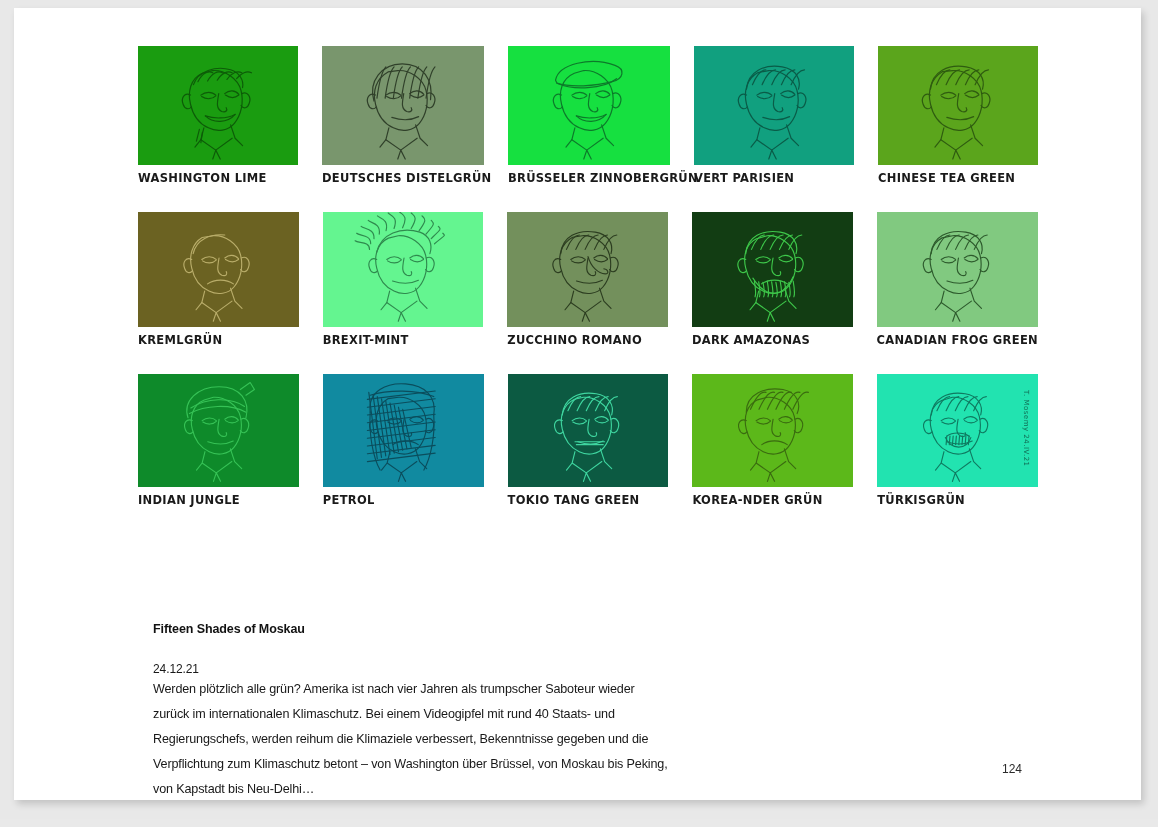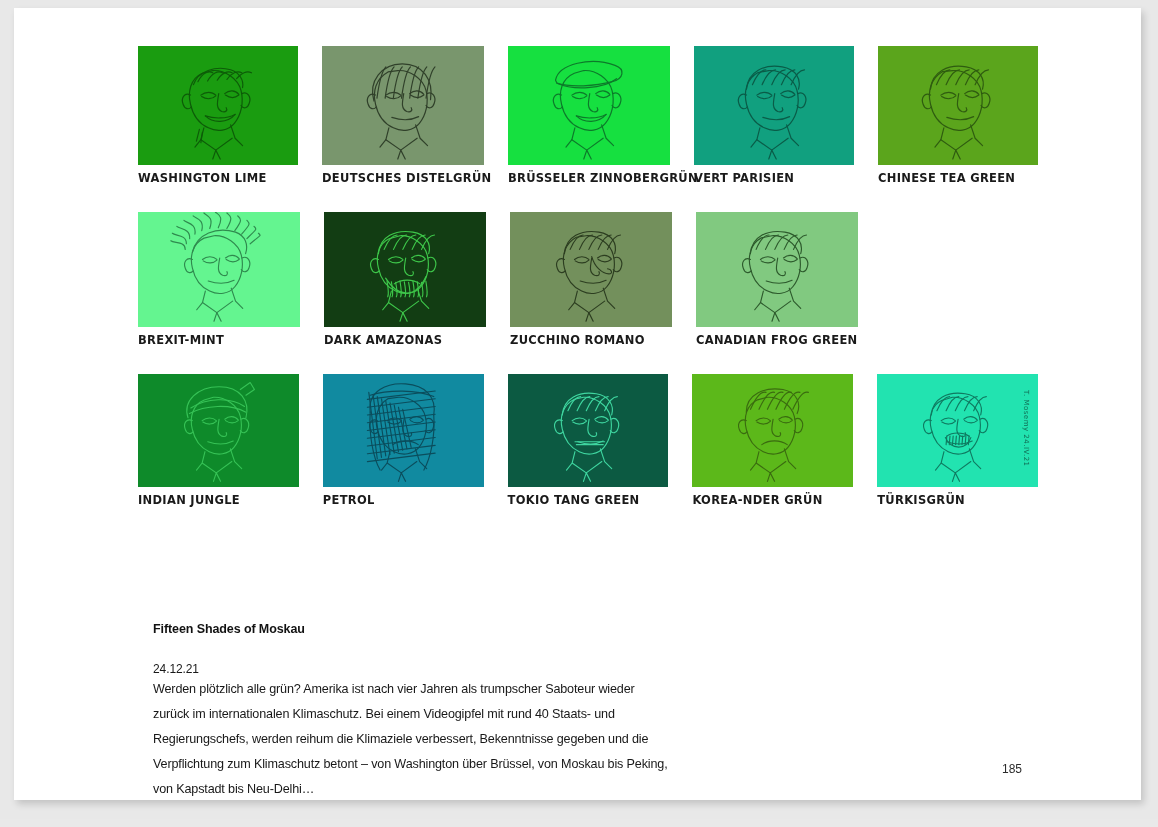--- a/index.html
+++ b/index.html
@@ -273,20 +273,41 @@
                 <path d="M 65 52 C 71 38, 77 32, 83 32" fill="none" stroke="#2f5c10" stroke-width="1.6" stroke-linecap="round" stroke-linejoin="round"></path>
                 <path d="M 78 52 C 84 38, 90 32, 96 32" fill="none" stroke="#2f5c10" stroke-width="1.6" stroke-linecap="round" stroke-linejoin="round"></path>
                 <path d="M 91 52 C 97 38, 103 32, 109 32" fill="none" stroke="#2f5c10" stroke-width="1.6" stroke-linecap="round" stroke-linejoin="round"></path>
                 <path d="M 104 52 C 110 38, 116 32, 122 32" fill="none" stroke="#2f5c10" stroke-width="1.6" stroke-linecap="round" stroke-linejoin="round"></path>
               </svg>
             </div>
             <div class="swatch-label">CHINESE TEA GREEN</div>
           </div>
         </div>
         <div class="grid-row">
+          <div class="swatch-cell">
+            <div class="swatch-chip row2" style="background: rgb(107, 98, 34);">
+              <svg viewBox="0 0 162 160" preserveAspectRatio="xMidYMid meet">
+                <path d="M 58.570685162208974 35.42782981158234 C 44 44, 40 62, 44 78 C 47 92, 55 104, 68 110 C 80 116, 95 114, 103 104 C 112 93, 116 76, 112 60 C 108 44, 90 32, 74 33 Z" fill="none" stroke="#b9ad6a" stroke-width="1.6" stroke-linecap="round" stroke-linejoin="round"></path>
+                <path d="M 44 66 C 36 62, 31 70, 34 78 C 36 85, 42 86, 45 82" fill="none" stroke="#b9ad6a" stroke-width="1.6" stroke-linecap="round" stroke-linejoin="round"></path>
+                <path d="M 113 64 C 121 60, 126 69, 123 77 C 121 84, 115 85, 112 80" fill="none" stroke="#b9ad6a" stroke-width="1.6" stroke-linecap="round" stroke-linejoin="round"></path>
+                <path d="M 62 110 L 58 126 L 50 136" fill="none" stroke="#b9ad6a" stroke-width="1.6" stroke-linecap="round" stroke-linejoin="round"></path>
+                <path d="M 98 106 L 104 124 L 114 134" fill="none" stroke="#b9ad6a" stroke-width="1.6" stroke-linecap="round" stroke-linejoin="round"></path>
+                <path d="M 58 126 L 78 140 L 100 124" fill="none" stroke="#b9ad6a" stroke-width="1.6" stroke-linecap="round" stroke-linejoin="round"></path>
+                <path d="M 78 140 L 74 152 M 78 140 L 84 152" fill="none" stroke="#b9ad6a" stroke-width="1.6" stroke-linecap="round" stroke-linejoin="round"></path>
+                <path d="M 58 66 C 64 61, 73 61, 78 66" fill="none" stroke="#b9ad6a" stroke-width="1.6" stroke-linecap="round" stroke-linejoin="round"></path>
+                <path d="M 90 64 C 96 59, 104 59, 109 65" fill="none" stroke="#b9ad6a" stroke-width="1.6" stroke-linecap="round" stroke-linejoin="round"></path>
+                <path d="M 59 68 C 65 72, 73 72, 78 67" fill="none" stroke="#b9ad6a" stroke-width="1.6" stroke-linecap="round" stroke-linejoin="round"></path>
+                <path d="M 91 66 C 97 70, 104 70, 109 66" fill="none" stroke="#b9ad6a" stroke-width="1.6" stroke-linecap="round" stroke-linejoin="round"></path>
+                <path d="M 82 64 C 80 76, 78 84, 86 88 C 92 90, 94 86, 92 83" fill="none" stroke="#b9ad6a" stroke-width="1.6" stroke-linecap="round" stroke-linejoin="round"></path>
+                <path d="M 66 100 C 76 93, 92 93, 102 100" fill="none" stroke="#b9ad6a" stroke-width="1.6" stroke-linecap="round" stroke-linejoin="round"></path>
+                <path d="M 46 58 C 50 38, 70 30, 90 32" fill="none" stroke="#b9ad6a" stroke-width="1.6" stroke-linecap="round" stroke-linejoin="round"></path>
+              </svg>
+            </div>
+            <div class="swatch-label">KREMLGRÜN</div>
+          </div>
           <div class="swatch-cell">
             <div class="swatch-chip row2" style="background: rgb(100, 245, 144);">
               <svg viewBox="0 0 162 160" preserveAspectRatio="xMidYMid meet">
                 <path d="M 60.239228376187384 36.32107722410001 C 44 44, 40 62, 44 78 C 47 92, 55 104, 68 110 C 80 116, 95 114, 103 104 C 112 93, 116 76, 112 60 C 108 44, 90 32, 74 33 Z" fill="none" stroke="#2f8a4e" stroke-width="1.6" stroke-linecap="round" stroke-linejoin="round"></path>
                 <path d="M 44 66 C 36 62, 31 70, 34 78 C 36 85, 42 86, 45 82" fill="none" stroke="#2f8a4e" stroke-width="1.6" stroke-linecap="round" stroke-linejoin="round"></path>
                 <path d="M 113 64 C 121 60, 126 69, 123 77 C 121 84, 115 85, 112 80" fill="none" stroke="#2f8a4e" stroke-width="1.6" stroke-linecap="round" stroke-linejoin="round"></path>
                 <path d="M 62 110 L 58 126 L 50 136" fill="none" stroke="#2f8a4e" stroke-width="1.6" stroke-linecap="round" stroke-linejoin="round"></path>
                 <path d="M 98 106 L 104 124 L 114 134" fill="none" stroke="#2f8a4e" stroke-width="1.6" stroke-linecap="round" stroke-linejoin="round"></path>
                 <path d="M 58 126 L 78 140 L 100 124" fill="none" stroke="#2f8a4e" stroke-width="1.6" stroke-linecap="round" stroke-linejoin="round"></path>
                 <path d="M 78 140 L 74 152 M 78 140 L 84 152" fill="none" stroke="#2f8a4e" stroke-width="1.6" stroke-linecap="round" stroke-linejoin="round"></path>
@@ -305,20 +326,47 @@
                 <path d="M 80.0 22.0 C 88.0 5.0, 80.0 4.0, 76.0 0.0" fill="none" stroke="#2f8a4e" stroke-width="1.6" stroke-linecap="round" stroke-linejoin="round"></path>
                 <path d="M 91.9 23.0 C 102.0 6.2, 96.0 5.4, 92.0 1.4" fill="none" stroke="#2f8a4e" stroke-width="1.6" stroke-linecap="round" stroke-linejoin="round"></path>
                 <path d="M 103.0 26.0 C 115.0 9.7, 111.0 9.4, 107.0 5.4" fill="none" stroke="#2f8a4e" stroke-width="1.6" stroke-linecap="round" stroke-linejoin="round"></path>
                 <path d="M 112.5 30.8 C 126.2 15.3, 123.8 15.7, 119.8 11.7" fill="none" stroke="#2f8a4e" stroke-width="1.6" stroke-linecap="round" stroke-linejoin="round"></path>
                 <path d="M 119.8 37.0 C 134.8 22.5, 133.7 24.0, 129.7 20.0" fill="none" stroke="#2f8a4e" stroke-width="1.6" stroke-linecap="round" stroke-linejoin="round"></path>
                 <path d="M 124.4 44.2 C 140.2 30.9, 139.9 33.6, 135.9 29.6" fill="none" stroke="#2f8a4e" stroke-width="1.6" stroke-linecap="round" stroke-linejoin="round"></path>
                 <path d="M 44 56 C 50 30, 78 20, 104 28 C 118 33, 122 46, 118 58" fill="none" stroke="#2f8a4e" stroke-width="1.6" stroke-linecap="round" stroke-linejoin="round"></path>
               </svg>
             </div>
             <div class="swatch-label">BREXIT-MINT</div>
+          </div>
+          <div class="swatch-cell">
+            <div class="swatch-chip row2" style="background: rgb(115, 144, 92);">
+              <svg viewBox="0 0 162 160" preserveAspectRatio="xMidYMid meet">
+                <path d="M 60.576314804144204 35.10757204913534 C 44 44, 40 62, 44 78 C 47 92, 55 104, 68 110 C 80 116, 95 114, 103 104 C 112 93, 116 76, 112 60 C 108 44, 90 32, 74 33 Z" fill="none" stroke="#2c3d20" stroke-width="1.6" stroke-linecap="round" stroke-linejoin="round"></path>
+                <path d="M 44 66 C 36 62, 31 70, 34 78 C 36 85, 42 86, 45 82" fill="none" stroke="#2c3d20" stroke-width="1.6" stroke-linecap="round" stroke-linejoin="round"></path>
+                <path d="M 113 64 C 121 60, 126 69, 123 77 C 121 84, 115 85, 112 80" fill="none" stroke="#2c3d20" stroke-width="1.6" stroke-linecap="round" stroke-linejoin="round"></path>
+                <path d="M 62 110 L 58 126 L 50 136" fill="none" stroke="#2c3d20" stroke-width="1.6" stroke-linecap="round" stroke-linejoin="round"></path>
+                <path d="M 98 106 L 104 124 L 114 134" fill="none" stroke="#2c3d20" stroke-width="1.6" stroke-linecap="round" stroke-linejoin="round"></path>
+                <path d="M 58 126 L 78 140 L 100 124" fill="none" stroke="#2c3d20" stroke-width="1.6" stroke-linecap="round" stroke-linejoin="round"></path>
+                <path d="M 78 140 L 74 152 M 78 140 L 84 152" fill="none" stroke="#2c3d20" stroke-width="1.6" stroke-linecap="round" stroke-linejoin="round"></path>
+                <path d="M 58 66 C 64 61, 73 61, 78 66" fill="none" stroke="#2c3d20" stroke-width="1.6" stroke-linecap="round" stroke-linejoin="round"></path>
+                <path d="M 90 64 C 96 59, 104 59, 109 65" fill="none" stroke="#2c3d20" stroke-width="1.6" stroke-linecap="round" stroke-linejoin="round"></path>
+                <path d="M 59 68 C 65 72, 73 72, 78 67" fill="none" stroke="#2c3d20" stroke-width="1.6" stroke-linecap="round" stroke-linejoin="round"></path>
+                <path d="M 91 66 C 97 70, 104 70, 109 66" fill="none" stroke="#2c3d20" stroke-width="1.6" stroke-linecap="round" stroke-linejoin="round"></path>
+                <path d="M 82 64 C 80 76, 78 84, 86 88 C 92 90, 94 86, 92 83" fill="none" stroke="#2c3d20" stroke-width="1.6" stroke-linecap="round" stroke-linejoin="round"></path>
+                <path d="M 66 96 C 78 100, 92 100, 102 95" fill="none" stroke="#2c3d20" stroke-width="1.6" stroke-linecap="round" stroke-linejoin="round"></path>
+                <path d="M 44 58 C 46 34, 68 24, 92 28 C 110 31, 118 44, 114 58" fill="none" stroke="#2c3d20" stroke-width="1.6" stroke-linecap="round" stroke-linejoin="round"></path>
+                <path d="M 52 52 C 58 38, 64 32, 70 32" fill="none" stroke="#2c3d20" stroke-width="1.6" stroke-linecap="round" stroke-linejoin="round"></path>
+                <path d="M 65 52 C 71 38, 77 32, 83 32" fill="none" stroke="#2c3d20" stroke-width="1.6" stroke-linecap="round" stroke-linejoin="round"></path>
+                <path d="M 78 52 C 84 38, 90 32, 96 32" fill="none" stroke="#2c3d20" stroke-width="1.6" stroke-linecap="round" stroke-linejoin="round"></path>
+                <path d="M 91 52 C 97 38, 103 32, 109 32" fill="none" stroke="#2c3d20" stroke-width="1.6" stroke-linecap="round" stroke-linejoin="round"></path>
+                <path d="M 104 52 C 110 38, 116 32, 122 32" fill="none" stroke="#2c3d20" stroke-width="1.6" stroke-linecap="round" stroke-linejoin="round"></path>
+                <path d="M 82 62 C 86 76, 96 86, 106 86 C 112 86, 110 80, 104 79" fill="none" stroke="#2c3d20" stroke-width="1.6" stroke-linecap="round" stroke-linejoin="round"></path>
+              </svg>
+            </div>
+            <div class="swatch-label">ZUCCHINO ROMANO</div>
           </div>
           <div class="swatch-cell">
             <div class="swatch-chip row2" style="background: rgb(18, 61, 19);">
               <svg viewBox="0 0 162 160" preserveAspectRatio="xMidYMid meet">
                 <path d="M 58.907771590165794 37.214324636617675 C 44 44, 40 62, 44 78 C 47 92, 55 104, 68 110 C 80 116, 95 114, 103 104 C 112 93, 116 76, 112 60 C 108 44, 90 32, 74 33 Z" fill="none" stroke="#3ec74a" stroke-width="1.6" stroke-linecap="round" stroke-linejoin="round"></path>
                 <path d="M 44 66 C 36 62, 31 70, 34 78 C 36 85, 42 86, 45 82" fill="none" stroke="#3ec74a" stroke-width="1.6" stroke-linecap="round" stroke-linejoin="round"></path>
                 <path d="M 113 64 C 121 60, 126 69, 123 77 C 121 84, 115 85, 112 80" fill="none" stroke="#3ec74a" stroke-width="1.6" stroke-linecap="round" stroke-linejoin="round"></path>
                 <path d="M 62 110 L 58 126 L 50 136" fill="none" stroke="#3ec74a" stroke-width="1.6" stroke-linecap="round" stroke-linejoin="round"></path>
                 <path d="M 98 106 L 104 124 L 114 134" fill="none" stroke="#3ec74a" stroke-width="1.6" stroke-linecap="round" stroke-linejoin="round"></path>
                 <path d="M 58 126 L 78 140 L 100 124" fill="none" stroke="#3ec74a" stroke-width="1.6" stroke-linecap="round" stroke-linejoin="round"></path>
@@ -342,47 +390,20 @@
                 <path d="M 80 97 C 82 108, 83 114, 81 118" fill="none" stroke="#3ec74a" stroke-width="1.6" stroke-linecap="round" stroke-linejoin="round"></path>
                 <path d="M 86 98 C 88 108, 89 114, 87 118" fill="none" stroke="#3ec74a" stroke-width="1.6" stroke-linecap="round" stroke-linejoin="round"></path>
                 <path d="M 92 96 C 94 108, 95 114, 93 118" fill="none" stroke="#3ec74a" stroke-width="1.6" stroke-linecap="round" stroke-linejoin="round"></path>
                 <path d="M 98 97 C 100 108, 101 114, 99 118" fill="none" stroke="#3ec74a" stroke-width="1.6" stroke-linecap="round" stroke-linejoin="round"></path>
                 <path d="M 104 98 C 106 108, 107 114, 105 118" fill="none" stroke="#3ec74a" stroke-width="1.6" stroke-linecap="round" stroke-linejoin="round"></path>
                 <path d="M 110 96 C 112 108, 113 114, 111 118" fill="none" stroke="#3ec74a" stroke-width="1.6" stroke-linecap="round" stroke-linejoin="round"></path>
                 <path d="M 54 92 C 72 120, 96 120, 110 90" fill="none" stroke="#3ec74a" stroke-width="1.6" stroke-linecap="round" stroke-linejoin="round"></path>
               </svg>
             </div>
             <div class="swatch-label">DARK AMAZONAS</div>
-          </div>
-          <div class="swatch-cell">
-            <div class="swatch-chip row2" style="background: rgb(115, 144, 92);">
-              <svg viewBox="0 0 162 160" preserveAspectRatio="xMidYMid meet">
-                <path d="M 60.576314804144204 35.10757204913534 C 44 44, 40 62, 44 78 C 47 92, 55 104, 68 110 C 80 116, 95 114, 103 104 C 112 93, 116 76, 112 60 C 108 44, 90 32, 74 33 Z" fill="none" stroke="#2c3d20" stroke-width="1.6" stroke-linecap="round" stroke-linejoin="round"></path>
-                <path d="M 44 66 C 36 62, 31 70, 34 78 C 36 85, 42 86, 45 82" fill="none" stroke="#2c3d20" stroke-width="1.6" stroke-linecap="round" stroke-linejoin="round"></path>
-                <path d="M 113 64 C 121 60, 126 69, 123 77 C 121 84, 115 85, 112 80" fill="none" stroke="#2c3d20" stroke-width="1.6" stroke-linecap="round" stroke-linejoin="round"></path>
-                <path d="M 62 110 L 58 126 L 50 136" fill="none" stroke="#2c3d20" stroke-width="1.6" stroke-linecap="round" stroke-linejoin="round"></path>
-                <path d="M 98 106 L 104 124 L 114 134" fill="none" stroke="#2c3d20" stroke-width="1.6" stroke-linecap="round" stroke-linejoin="round"></path>
-                <path d="M 58 126 L 78 140 L 100 124" fill="none" stroke="#2c3d20" stroke-width="1.6" stroke-linecap="round" stroke-linejoin="round"></path>
-                <path d="M 78 140 L 74 152 M 78 140 L 84 152" fill="none" stroke="#2c3d20" stroke-width="1.6" stroke-linecap="round" stroke-linejoin="round"></path>
-                <path d="M 58 66 C 64 61, 73 61, 78 66" fill="none" stroke="#2c3d20" stroke-width="1.6" stroke-linecap="round" stroke-linejoin="round"></path>
-                <path d="M 90 64 C 96 59, 104 59, 109 65" fill="none" stroke="#2c3d20" stroke-width="1.6" stroke-linecap="round" stroke-linejoin="round"></path>
-                <path d="M 59 68 C 65 72, 73 72, 78 67" fill="none" stroke="#2c3d20" stroke-width="1.6" stroke-linecap="round" stroke-linejoin="round"></path>
-                <path d="M 91 66 C 97 70, 104 70, 109 66" fill="none" stroke="#2c3d20" stroke-width="1.6" stroke-linecap="round" stroke-linejoin="round"></path>
-                <path d="M 82 64 C 80 76, 78 84, 86 88 C 92 90, 94 86, 92 83" fill="none" stroke="#2c3d20" stroke-width="1.6" stroke-linecap="round" stroke-linejoin="round"></path>
-                <path d="M 66 96 C 78 100, 92 100, 102 95" fill="none" stroke="#2c3d20" stroke-width="1.6" stroke-linecap="round" stroke-linejoin="round"></path>
-                <path d="M 44 58 C 46 34, 68 24, 92 28 C 110 31, 118 44, 114 58" fill="none" stroke="#2c3d20" stroke-width="1.6" stroke-linecap="round" stroke-linejoin="round"></path>
-                <path d="M 52 52 C 58 38, 64 32, 70 32" fill="none" stroke="#2c3d20" stroke-width="1.6" stroke-linecap="round" stroke-linejoin="round"></path>
-                <path d="M 65 52 C 71 38, 77 32, 83 32" fill="none" stroke="#2c3d20" stroke-width="1.6" stroke-linecap="round" stroke-linejoin="round"></path>
-                <path d="M 78 52 C 84 38, 90 32, 96 32" fill="none" stroke="#2c3d20" stroke-width="1.6" stroke-linecap="round" stroke-linejoin="round"></path>
-                <path d="M 91 52 C 97 38, 103 32, 109 32" fill="none" stroke="#2c3d20" stroke-width="1.6" stroke-linecap="round" stroke-linejoin="round"></path>
-                <path d="M 104 52 C 110 38, 116 32, 122 32" fill="none" stroke="#2c3d20" stroke-width="1.6" stroke-linecap="round" stroke-linejoin="round"></path>
-                <path d="M 82 62 C 86 76, 96 86, 106 86 C 112 86, 110 80, 104 79" fill="none" stroke="#2c3d20" stroke-width="1.6" stroke-linecap="round" stroke-linejoin="round"></path>
-              </svg>
-            </div>
-            <div class="swatch-label">ZUCCHINO ROMANO</div>
           </div>
           <div class="swatch-cell">
             <div class="swatch-chip row2" style="background: rgb(129, 201, 128);">
               <svg viewBox="0 0 162 160" preserveAspectRatio="xMidYMid meet">
                 <path d="M 59.24485801812261 36.00081946165301 C 44 44, 40 62, 44 78 C 47 92, 55 104, 68 110 C 80 116, 95 114, 103 104 C 112 93, 116 76, 112 60 C 108 44, 90 32, 74 33 Z" fill="none" stroke="#2d5a2c" stroke-width="1.6" stroke-linecap="round" stroke-linejoin="round"></path>
                 <path d="M 44 66 C 36 62, 31 70, 34 78 C 36 85, 42 86, 45 82" fill="none" stroke="#2d5a2c" stroke-width="1.6" stroke-linecap="round" stroke-linejoin="round"></path>
                 <path d="M 113 64 C 121 60, 126 69, 123 77 C 121 84, 115 85, 112 80" fill="none" stroke="#2d5a2c" stroke-width="1.6" stroke-linecap="round" stroke-linejoin="round"></path>
                 <path d="M 62 110 L 58 126 L 50 136" fill="none" stroke="#2d5a2c" stroke-width="1.6" stroke-linecap="round" stroke-linejoin="round"></path>
                 <path d="M 98 106 L 104 124 L 114 134" fill="none" stroke="#2d5a2c" stroke-width="1.6" stroke-linecap="round" stroke-linejoin="round"></path>
                 <path d="M 58 126 L 78 140 L 100 124" fill="none" stroke="#2d5a2c" stroke-width="1.6" stroke-linecap="round" stroke-linejoin="round"></path>
@@ -565,16 +586,16 @@
           </div>
         </div>
       </div>
 
     <div id="caption-block">
       <div id="caption-title">Fifteen Shades of Moskau</div>
       <div id="caption-date">24.12.21</div>
       <div id="caption-body">Werden plötzlich alle grün? Amerika ist nach vier Jahren als trumpscher Saboteur wieder zurück im internationalen Klimaschutz. Bei einem Videogipfel mit rund 40 Staats- und Regierungschefs, werden reihum die Klimaziele verbessert, Bekenntnisse gegeben und die Verpflichtung zum Klimaschutz betont – von Washington über Brüssel, von Moskau bis Peking, von Kapstadt bis Neu-Delhi…</div>
     </div>
 
-    <div id="page-number">185</div>
+    <div id="page-number">124</div>
 
   </div>
 </div>
 
 </body></html>

